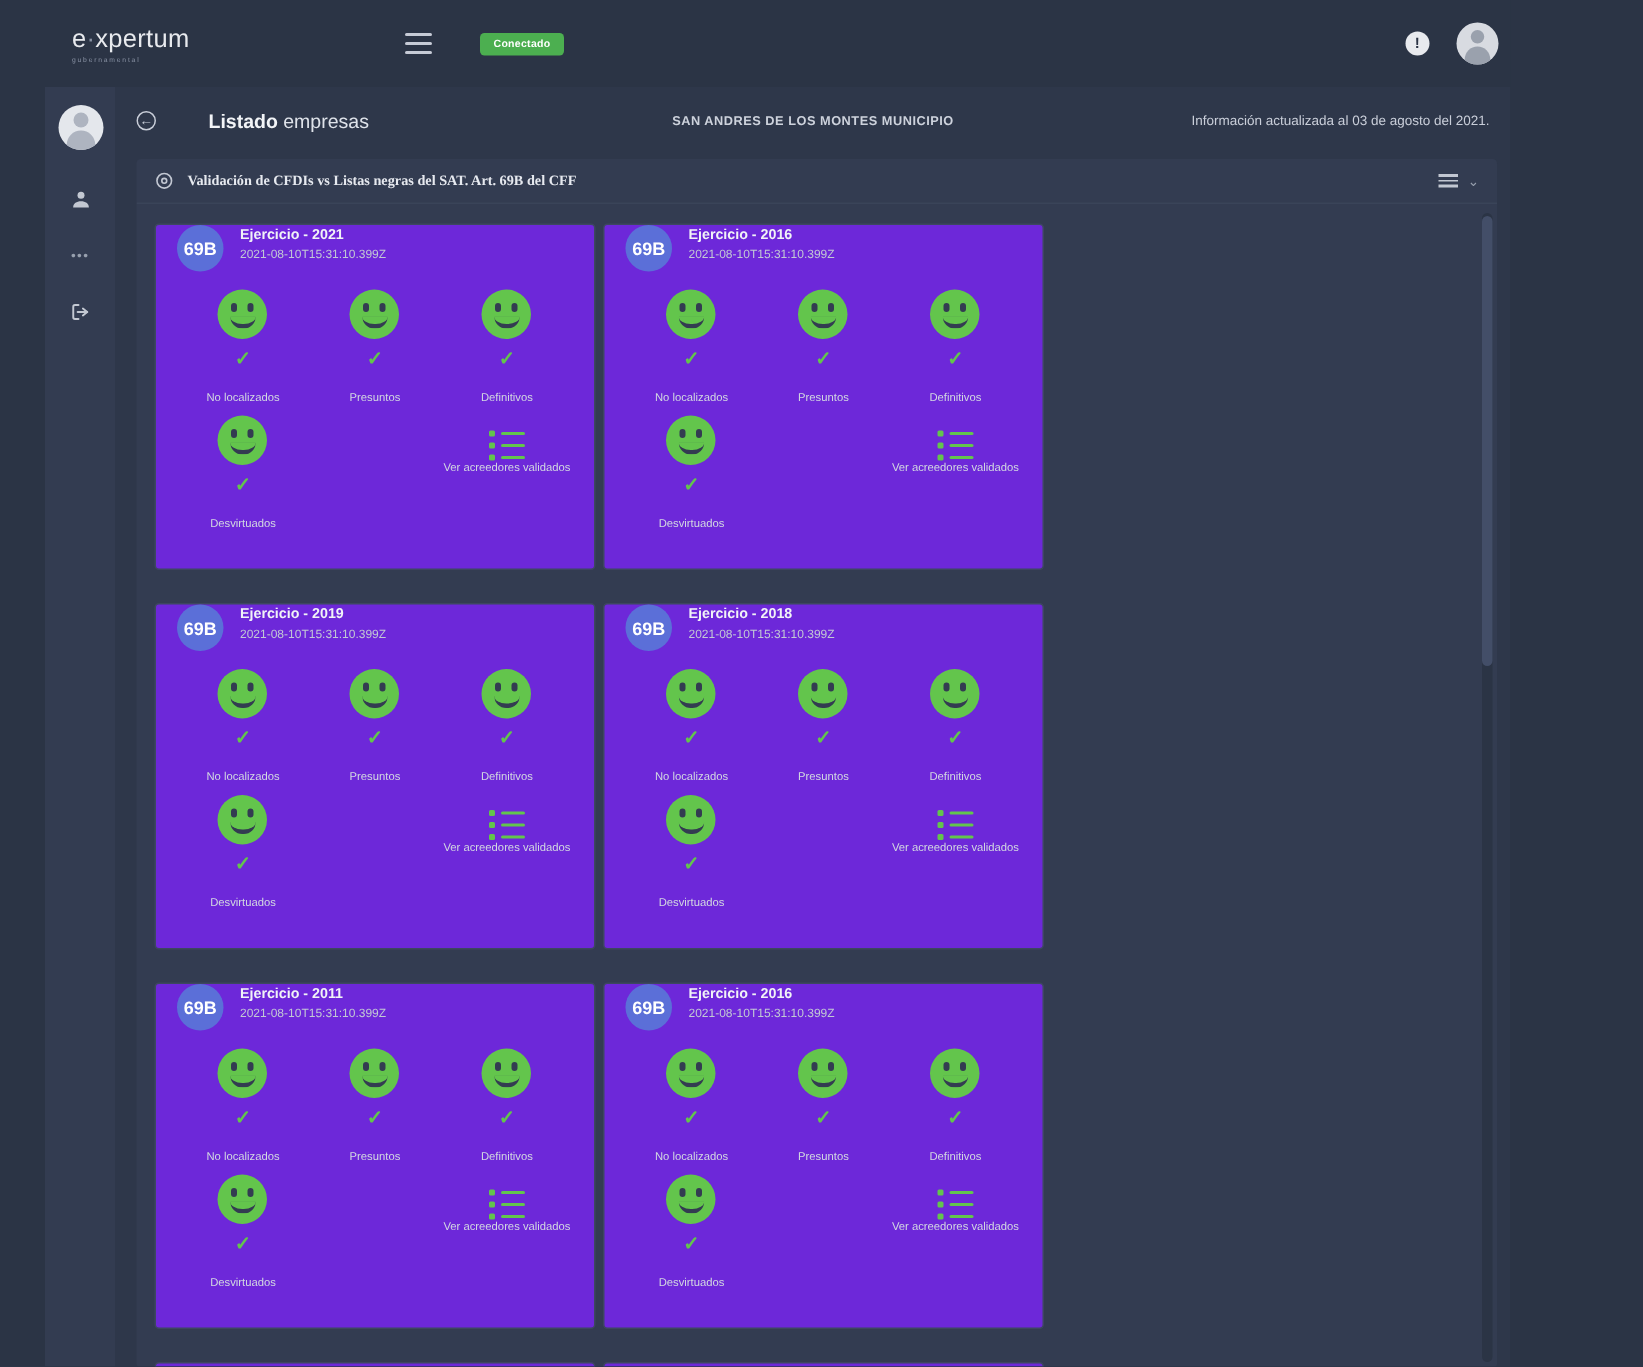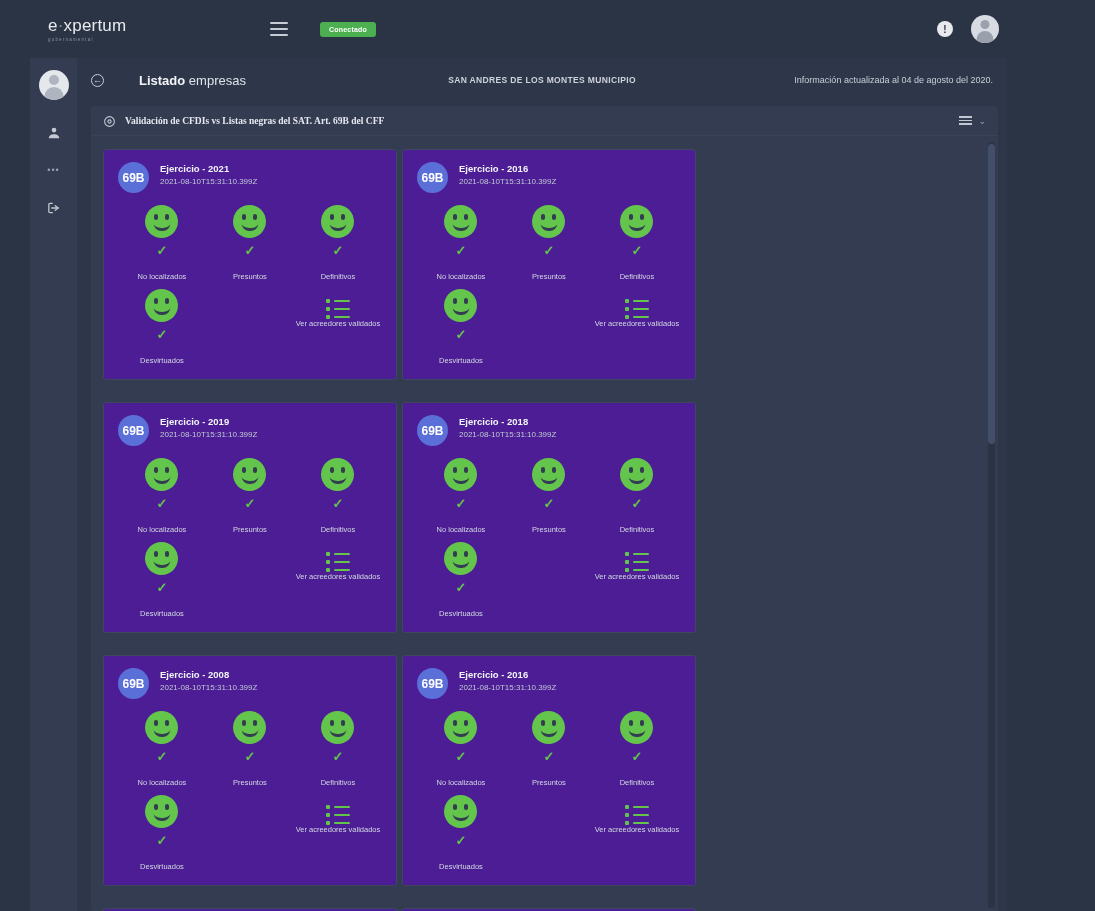--- a/index.html
+++ b/index.html
@@ -142,23 +142,23 @@
   .list-glyph i { display: block; width: 13px; height: 1.8px; background: #c2c7d2; }
 
   .section-body {
     position: absolute; left: 0; right: 0; top: 31px; bottom: 0;
     overflow: hidden; padding: 12px 24px 0 12px;
   }
 
   
   .grid { display: flex; flex-wrap: wrap; gap: 0px 5px; }
   .card {
-    width: 294px; height: 231px; background: #4c1d95;
+    width: 294px; height: 231px; background: #6d28d9;
     border: 1px solid #3d4760; border-radius: 3px;
-    margin-bottom: 22px; padding: 12px 14px; position: relative;
+    margin-bottom: 22px; padding: 0 14px; position: relative;
   }
   .card-head { display: flex; align-items: flex-start; gap: 11px; margin-bottom: 4px; }
   .badge-69b {
     width: 31px; height: 31px; border-radius: 50%;
     background: #5b6fd8; color: #ffffff;
     font-size: 12px; font-weight: bold;
     display: flex; align-items: center; justify-content: center;
     flex: none;
   }
   .card-title { font-size: 9.5px; font-weight: bold; color: #f1f3f7; line-height: 1.45; }
@@ -270,21 +270,21 @@
 </div>
 
 <div class="panel">
 
   <div class="page-head">
     <div class="back-circle">←</div>
     <div class="page-title">
       <b>Listado</b><span class="light"> empresas</span>
     </div>
     <div class="muni">SAN ANDRES DE LOS MONTES MUNICIPIO</div>
-    <div class="updated">Información actualizada al 04 de agosto del 2020.</div>
+    <div class="updated">Información actualizada al 03 de agosto del 2021.</div>
   </div>
 
   <div class="section">
     <div class="section-head">
       <span class="gear">
         <svg width="13" height="13" viewBox="0 0 24 24" fill="none" stroke="currentColor" stroke-width="2">
           <circle cx="12" cy="12" r="9"></circle>
           <circle cx="12" cy="12" r="3"></circle>
         </svg>
       </span>
@@ -558,21 +558,21 @@
                   </span>
                 </div>
                 <div class="link-label">Ver acreedores validados</div>
               </div>
             </div>
           </div>
           <div class="card">
             <div class="card-head">
               <div class="badge-69b">69B</div>
               <div>
-                <div class="card-title">Ejercicio - 2008</div>
+                <div class="card-title">Ejercicio - 2011</div>
                 <div class="card-ts">2021-08-10T15:31:10.399Z</div>
               </div>
             </div>
             <div class="metrics">
               <div class="metric">
                 <div class="face ok">
                   <span class="eye l"></span>
                   <span class="eye r"></span>
                   <span class="mouth"></span>
                 </div>

